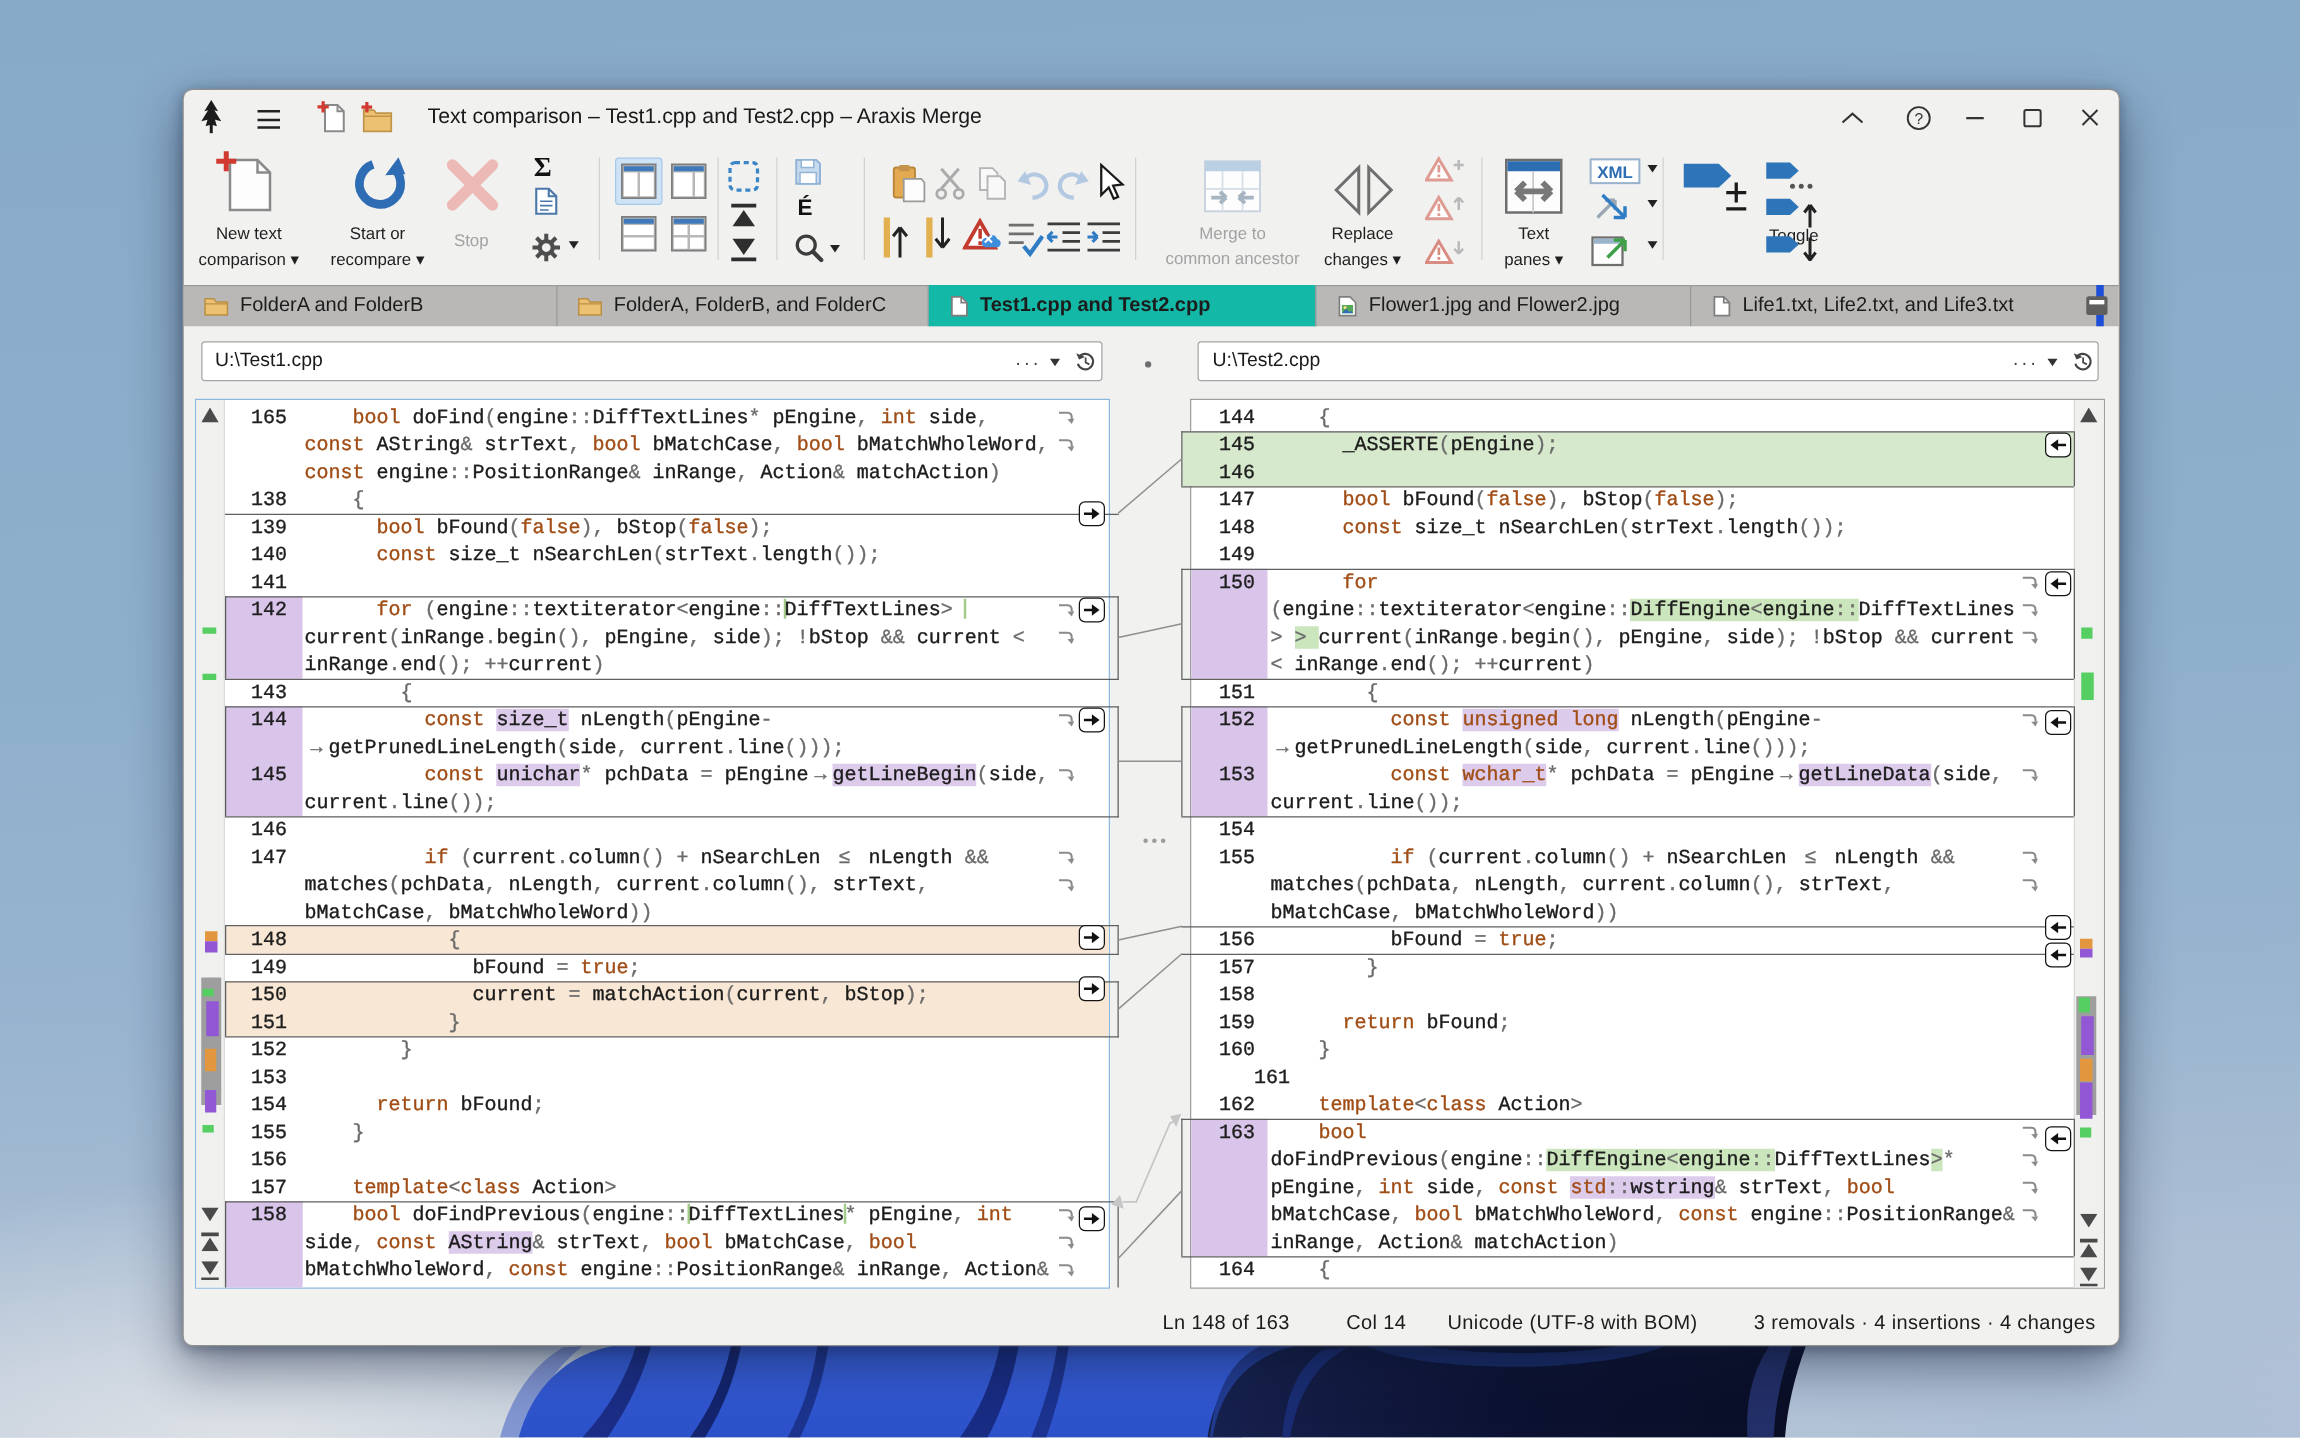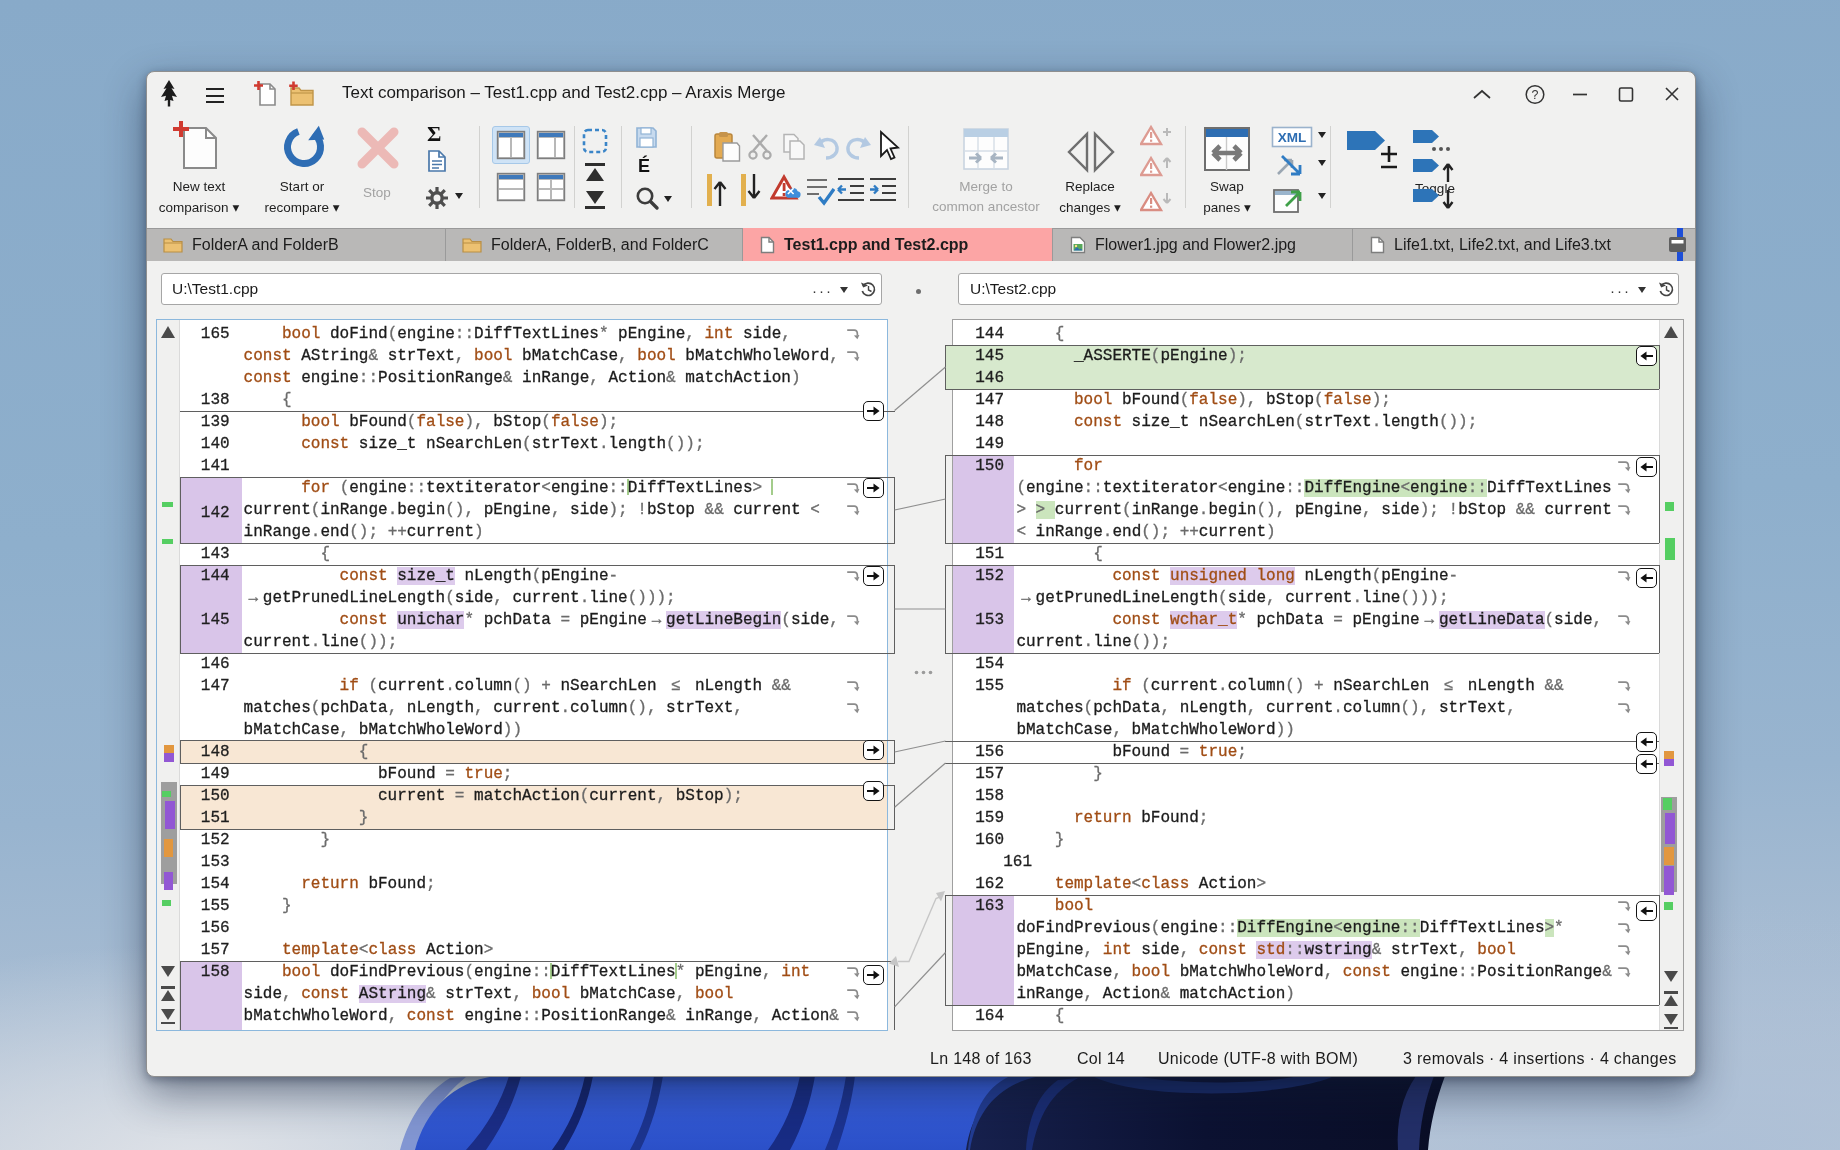--- a/index.html
+++ b/index.html
@@ -255,21 +255,21 @@
     <rect x="10" y="15.6" width="2.2" height="2.2" fill="#d98d82"></rect>
 <path d="M27 3 V13 M27 13 L23.5 9 M27 13 L30.5 9" stroke="#b9b9b9" stroke-width="2" fill="none"></path>
   </svg>
 <div class="sep" style="left:1185px"></div>
 <svg class="abs" style="left:1203px;top:126px" width="48" height="46" viewBox="0 0 48 46">
 <rect x="2" y="2" width="44" height="42" fill="#fdfdfd" stroke="#6e6e6e" stroke-width="2"></rect>
 <rect x="3" y="3" width="42" height="8" fill="#2d6db2"></rect>
 <path d="M23.5 11 V44" stroke="#c9c9c9" stroke-width="1.4"></path>
 <path d="M10 27 H38 M10 27 L17 20 M10 27 L17 34 M38 27 L31 20 M38 27 L31 34" stroke="#787878" stroke-width="4.6" fill="none"></path>
   </svg>
-<div class="tlabel" style="left:1227px;top:179px">Swap</div>
+<div class="tlabel" style="left:1227px;top:179px">Text</div>
 <div class="tlabel" style="left:1227px;top:199px">panes ▾</div>
 <svg class="abs" style="left:1271px;top:126px" width="42" height="22" viewBox="0 0 42 22">
 <rect x="1.5" y="1.5" width="39" height="19" fill="#fff" stroke="#9ab2cc" stroke-width="1.6"></rect>
 <text x="21" y="16" font-size="13.5" font-weight="bold" font-family="Liberation Sans" fill="#2d6db2" text-anchor="middle">XML</text>
   </svg>
 <div class="abs" style="left:1318px;top:132px;width:0;height:0;border:4.5px solid transparent;border-top:6px solid #222"></div>
 <svg class="abs" style="left:1274px;top:152px" width="34" height="28" viewBox="0 0 34 28">
 <path d="M4 22 L18 8 M18 8 H10 M18 8 V16" stroke="#9aa6b2" stroke-width="2.6" fill="none"></path>
 <path d="M8 4 L26 22 M26 22 H17 M26 22 V13" stroke="#2f7cc4" stroke-width="2.8" fill="none"></path>
   </svg>
@@ -308,21 +308,21 @@
     </svg>
     <span style="overflow:hidden;white-space:nowrap">FolderA and FolderB</span>
   </div>
 <div class="tab" style="left:446px;width:297px;border-right:1px solid #9a9a9a">
     <svg width="20" height="17" viewBox="0 0 20 17" style="margin:0 9px 0 16px;flex:none">
       <path d="M1 3 H8 L10 5.5 H19 V16 H1 Z" fill="#ecc172" stroke="#b98f45" stroke-width="1.2"></path>
       <path d="M1 7 H19" stroke="#b98f45" stroke-width="1"></path>
     </svg>
     <span style="overflow:hidden;white-space:nowrap">FolderA, FolderB, and FolderC</span>
   </div>
-<div class="tab" style="left:743px;width:310px;background:#fca5a5;font-weight:bold;border-right:1px solid #9a9a9a">
+<div class="tab" style="left:743px;width:310px;background:#14b8a6;font-weight:bold;border-right:1px solid #9a9a9a">
     <svg width="15" height="18" viewBox="0 0 15 18" style="margin:0 9px 0 17px;flex:none">
       <path d="M1.5 1.5 H9 L13.5 6 V16.5 H1.5 Z" fill="#fff" stroke="#7e7e7e" stroke-width="1.4"></path>
       <path d="M9 1.5 V6 H13.5" fill="none" stroke="#7e7e7e" stroke-width="1.4"></path>
     </svg>
     <span style="overflow:hidden;white-space:nowrap">Test1.cpp and Test2.cpp</span>
   </div>
 <div class="tab" style="left:1053px;width:300px;border-right:1px solid #9a9a9a">
     <svg width="16" height="18" viewBox="0 0 16 18" style="margin:0 9px 0 17px;flex:none">
       <path d="M1.5 1.5 H10 L14.5 6 V16.5 H1.5 Z" fill="#fff" stroke="#7e7e7e" stroke-width="1.3"></path>
       <rect x="3.5" y="8" width="9" height="6.5" fill="#58a85a"></rect>
@@ -425,21 +425,21 @@
       <path d="M12.4 13.2 L8.9 9.4 L14.4 8.9 Z" fill="#8b8b8b"></path>
     </svg></div>
 <div class="cr" style="left:243.6px;top:367px"><span class="k">const</span><span class="i"> engine</span><span class="o">::</span><span class="i">PositionRange</span><span class="o">&amp;</span><span class="i"> inRange</span><span class="o">,</span><span class="i"> Action</span><span class="o">&amp;</span><span class="i"> matchAction</span><span class="o">)</span></div>
 <div class="ln" style="left:180px;top:389px;width:49.6px">138</div>
 <div class="cr" style="left:243.6px;top:389px">    <span class="o">{</span></div>
 <div class="ln" style="left:180px;top:411px;width:49.6px">139</div>
 <div class="cr" style="left:243.6px;top:411px">      <span class="k">bool</span><span class="i"> bFound</span><span class="o">(</span><span class="k">false</span><span class="o">),</span><span class="i"> bStop</span><span class="o">(</span><span class="k">false</span><span class="o">);</span></div>
 <div class="ln" style="left:180px;top:433px;width:49.6px">140</div>
 <div class="cr" style="left:243.6px;top:433px">      <span class="k">const</span><span class="i"> size_t nSearchLen</span><span class="o">(</span><span class="i">strText</span><span class="o">.</span><span class="i">length</span><span class="o">());</span></div>
 <div class="ln" style="left:180px;top:455px;width:49.6px">141</div>
-<div class="ln" style="left:180px;top:502px;width:49.6px">142</div>
+<div class="ln" style="left:180px;top:477px;width:49.6px">142</div>
 <div class="cr" style="left:243.6px;top:477px">      <span class="k">for</span><span class="i"> </span><span class="o">(</span><span class="i">engine</span><span class="o">::</span><span class="i">textiterator</span><span class="o">&lt;</span><span class="i">engine</span><span class="o">::</span><span class="cbar"></span><span class="i">DiffTextLines</span><span class="o">&gt;</span><span class="i"> </span><span class="cbar"></span></div>
 <div class="wrp" style="left:845px;top:480px"><svg width="15" height="15" viewBox="0 0 15 15">
       <path d="M2.2 4.2 H9.2 C12 4.2 12.4 6 12.4 8.2 V9.2" fill="none" stroke="#8b8b8b" stroke-width="1.7"></path>
       <path d="M12.4 13.2 L8.9 9.4 L14.4 8.9 Z" fill="#8b8b8b"></path>
     </svg></div>
 <div class="cr" style="left:243.6px;top:499px"><span class="i">current</span><span class="o">(</span><span class="i">inRange</span><span class="o">.</span><span class="i">begin</span><span class="o">(),</span><span class="i"> pEngine</span><span class="o">,</span><span class="i"> side</span><span class="o">);</span><span class="i"> </span><span class="o">!</span><span class="i">bStop</span><span class="o"> &amp;&amp;</span><span class="i"> current</span><span class="o"> &lt;</span></div>
 <div class="wrp" style="left:845px;top:502px"><svg width="15" height="15" viewBox="0 0 15 15">
       <path d="M2.2 4.2 H9.2 C12 4.2 12.4 6 12.4 8.2 V9.2" fill="none" stroke="#8b8b8b" stroke-width="1.7"></path>
       <path d="M12.4 13.2 L8.9 9.4 L14.4 8.9 Z" fill="#8b8b8b"></path>
     </svg></div>

